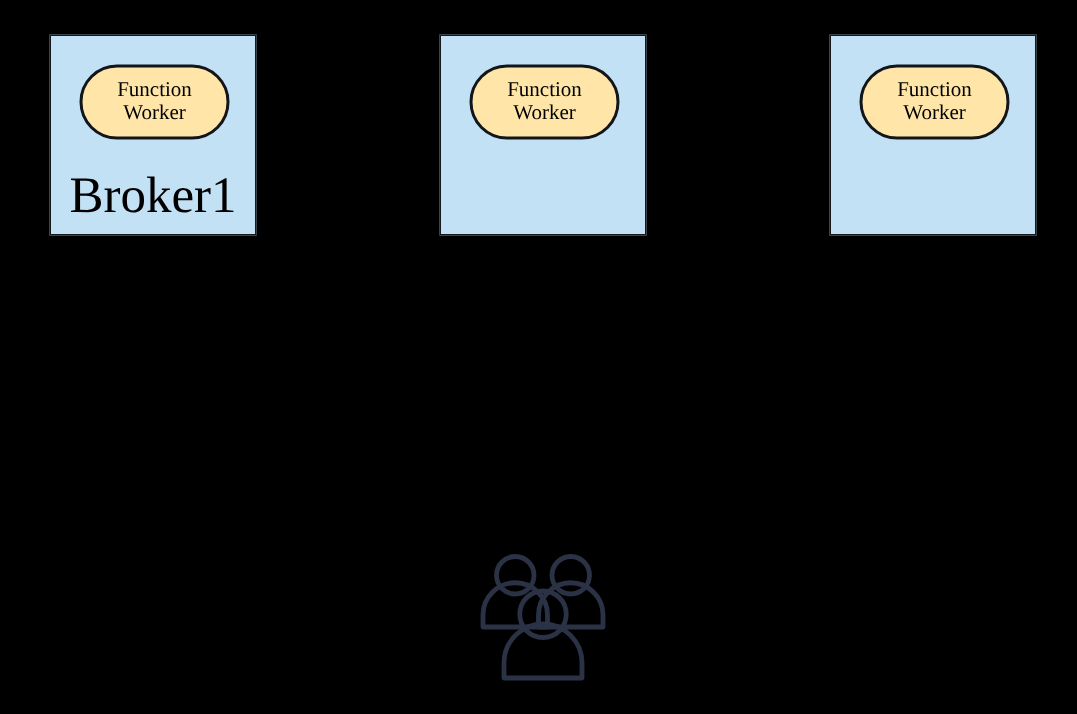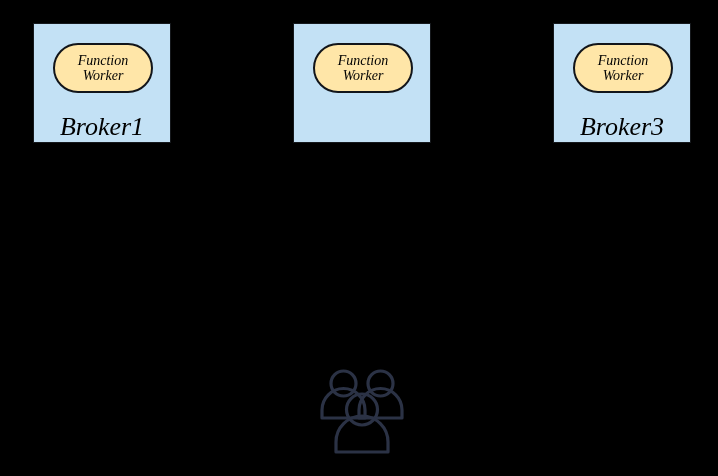--- a/index.html
+++ b/index.html
@@ -13,25 +13,24 @@
     height: 476px;
     background: #000000;
     overflow: hidden;
     font-family: "Liberation Serif", "DejaVu Serif", serif;
   }
 
   
   .broker-box {
     position: absolute;
     width: 138px;
-    height: 120px;
+    height: 134px;
     background: #c3e1f5;
     border: 1px solid #16191d;
     box-sizing: border-box;
-    font-style: italic;
   }
   #broker-box-1 { left: 33px;  top: 23px; }
   #broker-box-2 { left: 293px; top: 23px; }
   #broker-box-3 { left: 553px; top: 23px; }
 
   
   .worker-pill {
     position: absolute;
     left: 19px;
     top: 19px;
@@ -55,21 +54,21 @@
     white-space: nowrap;
   }
 
   
   .broker-label {
     position: absolute;
     left: 0;
     right: 0;
     top: 90px;
     text-align: center;
-    font-size: 26px;
+    font-size: 34px;
     color: #000000;
     line-height: 1;
     white-space: nowrap;
   }
 
   
   #users-icon {
     position: absolute;
     left: 318px;
     top: 366px;
@@ -96,21 +95,20 @@
       <span>Function</span>
       <span>Worker</span>
     </div>
   </div>
 
   <div class="broker-box" id="broker-box-3">
     <div class="worker-pill">
       <span>Function</span>
       <span>Worker</span>
     </div>
-    <div class="broker-label">Broker3</div>
   </div>
 
   <div id="users-icon">
     <svg viewBox="0 0 88 92" xmlns="http://www.w3.org/2000/svg" fill="none" stroke="#2b3245" stroke-width="3.2" stroke-linecap="round" stroke-linejoin="round">
 
       <circle cx="25.5" cy="17.5" r="12.5"></circle>
       <path d="M4 52 v-8 a21.5 21.5 0 0 1 43 0 v8 z"></path>
 
       <circle cx="62.5" cy="17.5" r="12.5"></circle>
       <path d="M41 52 v-8 a21.5 21.5 0 0 1 43 0 v8 z"></path>

